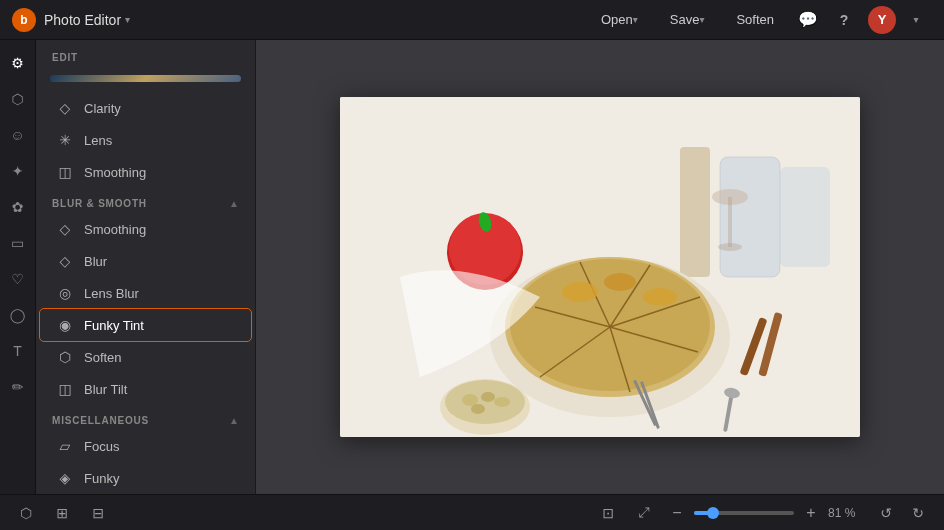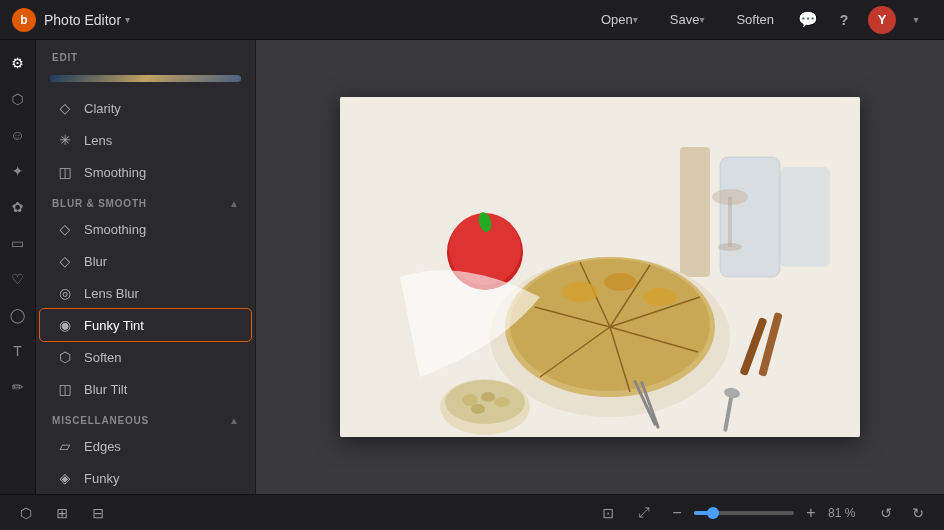--- a/index.html
+++ b/index.html
@@ -369,21 +369,21 @@
       <span class="sidebar-item-icon">◫</span>
       <span>Blur Tilt</span>
     </div>
 
     <div class="section-header">
       <span class="section-header-label">MISCELLANEOUS</span>
       <span class="section-chevron">▲</span>
     </div>
     <div class="sidebar-item">
       <span class="sidebar-item-icon">▱</span>
-      <span>Edges</span>
+      <span>Focus</span>
     </div>
     <div class="sidebar-item">
       <span class="sidebar-item-icon">◈</span>
       <span>Funky</span>
     </div>
 
   </div>
 
   <div class="canvas-area">
     <div class="photo-canvas">

